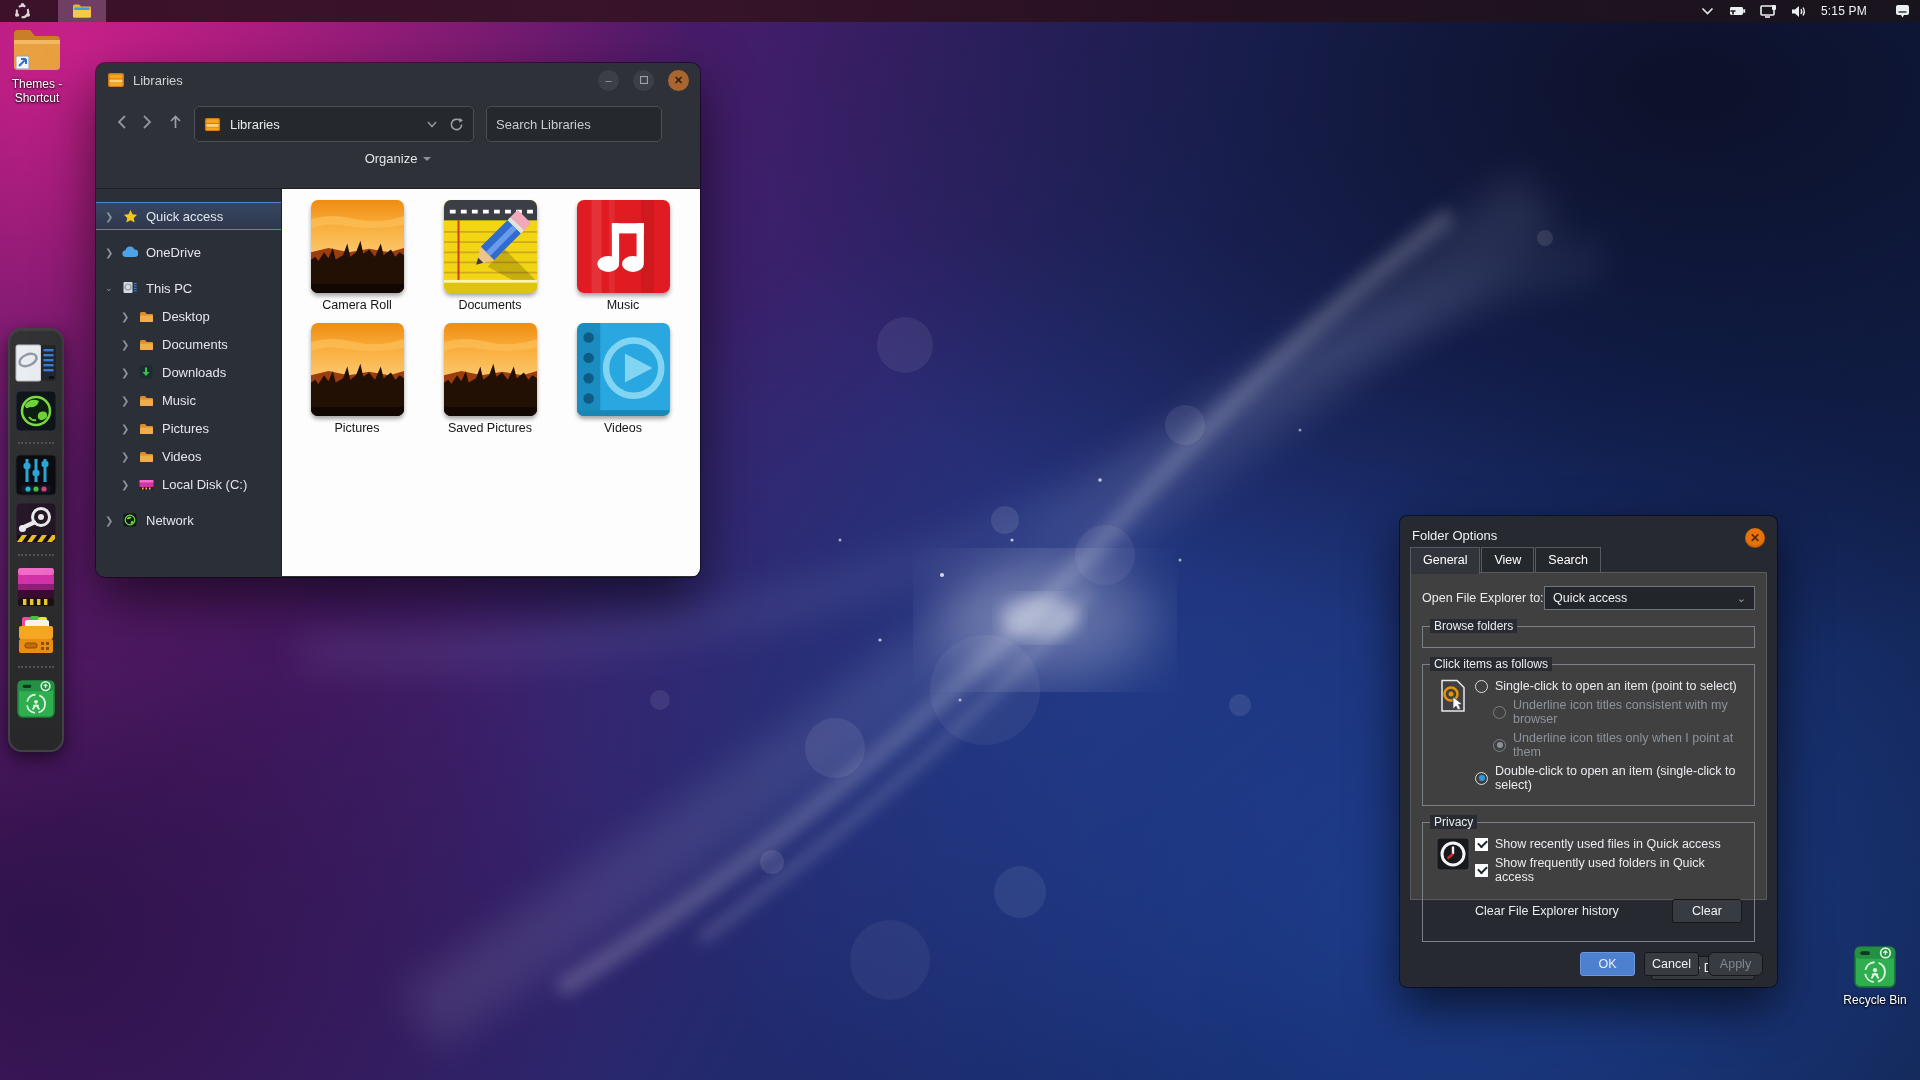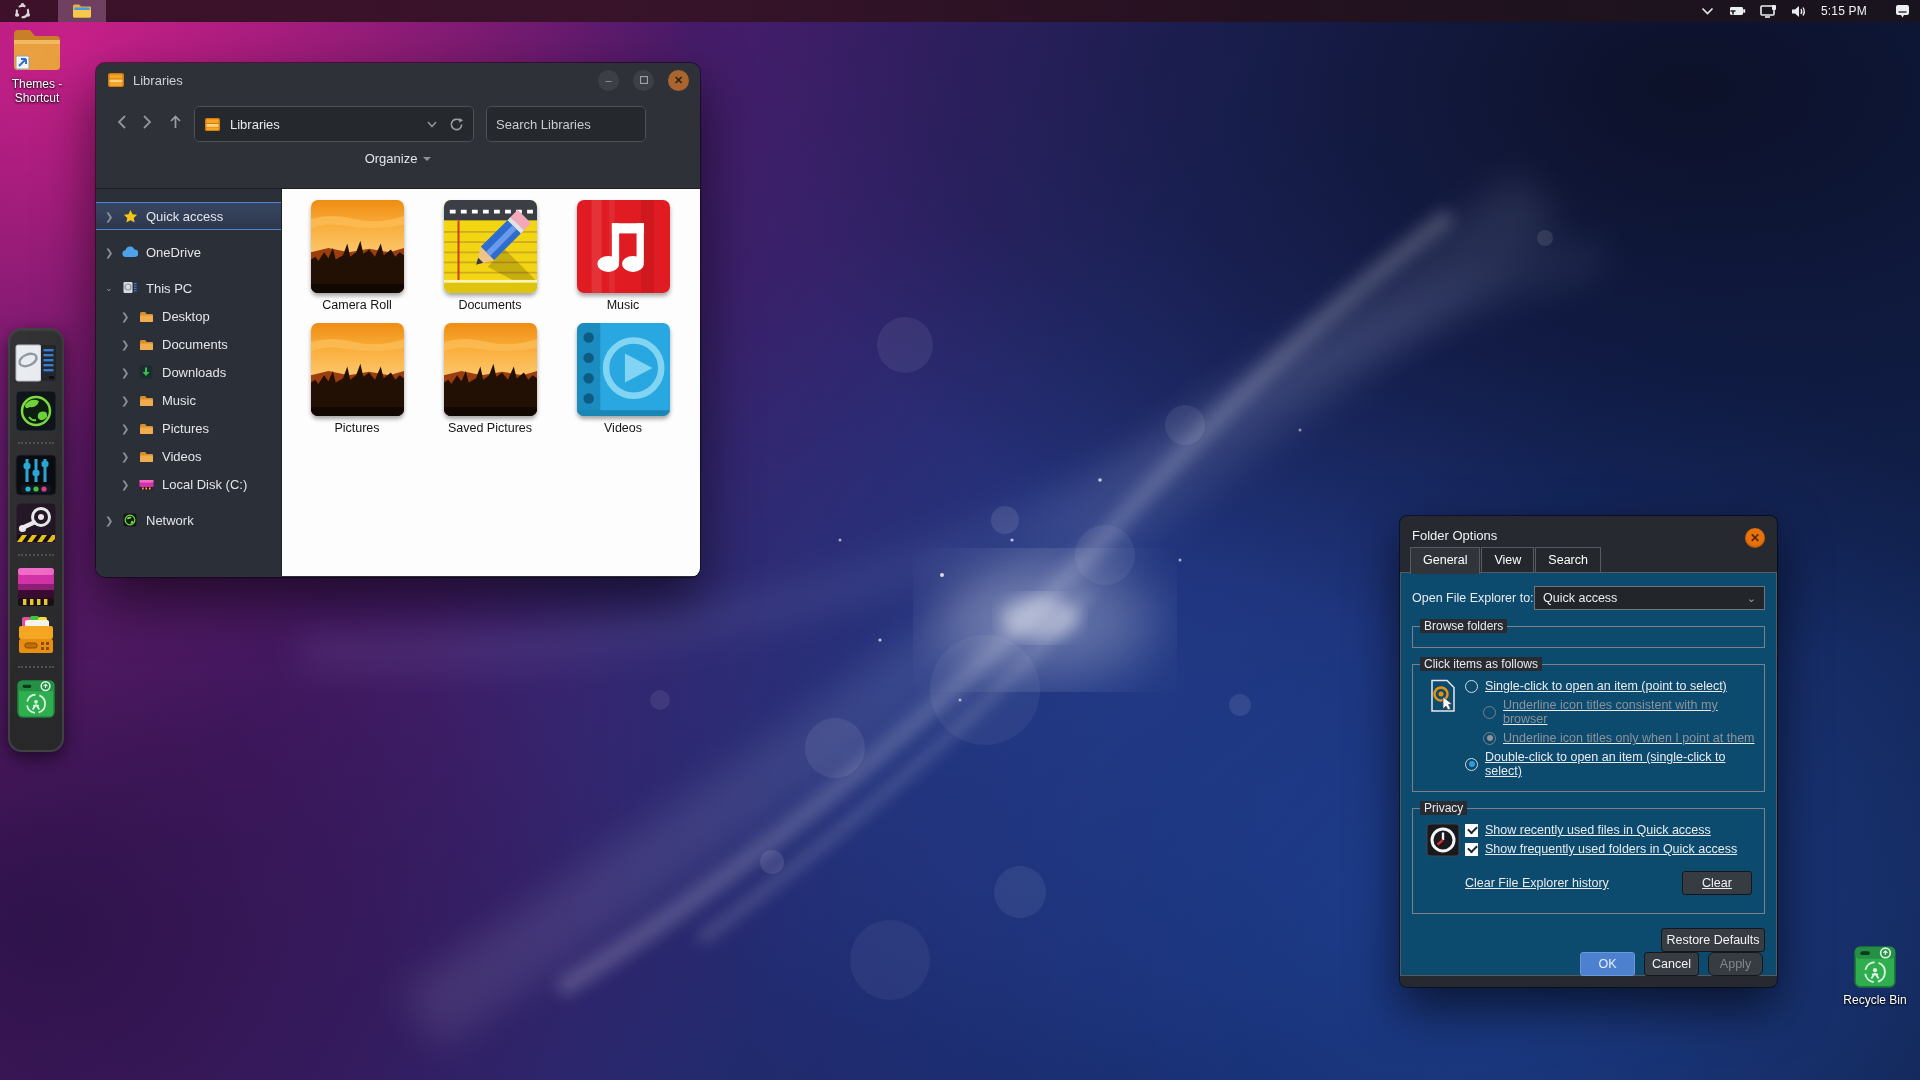--- a/index.html
+++ b/index.html
@@ -54,21 +54,21 @@
   .win-btns { margin-left:auto; display:flex; gap:14px; align-items:center; }
   .wbtn { width:21px; height:21px; border-radius:50%; background:#3c4046; color:#9ba1a9;
     display:flex; align-items:center; justify-content:center; font-size:11px; line-height:1; }
   .wbtn.close { background:#a8652f; color:#33200e; font-weight:bold; }
   .navbar { height:54px; display:flex; align-items:center; padding:0 12px; }
   .nav-arrow { width:26px; text-align:center; color:#8f959d; }
   .nav-up { width:30px; text-align:center; color:#9aa0a8; font-size:16px; }
   .addressbar { width:280px; height:36px; margin-left:4px; background:#25282d; border:1px solid #4c4f55;
     border-radius:5px; display:flex; align-items:center; padding:0 9px; color:#e7e9ec; font-size:13px; }
   .addr-text { margin-left:9px; flex:1; }
-  .searchbox { width:160px; height:36px; margin-left:12px; background:#25282d; border:1px solid #4c4f55;
+  .searchbox { width:176px; height:36px; margin-left:12px; background:#25282d; border:1px solid #4c4f55;
     border-radius:5px; display:flex; align-items:center; padding:0 9px; }
   .searchbox input { flex:1; background:transparent; border:none; outline:none; color:#d4d8dd; font-size:13px;
     font-family:"Liberation Sans",sans-serif; }
   .searchbox input::placeholder { color:#c9cdd3; opacity:1; }
   .commandbar { height:38px; display:flex; align-items:center; padding:0 16px; gap:30px;
     border-bottom:1px solid #1e2025; color:#e2e5e9; font-size:13px;flex-direction:column; }
   .cmd-item { display:flex; align-items:center; gap:6px; }
   .caret-down { width:0; height:0; border-left:4px solid transparent; border-right:4px solid transparent;
     border-top:4px solid #8b9199; }
   .cmd-right { margin-left:auto; display:flex; align-items:center; gap:15px; }
@@ -95,28 +95,28 @@
     background:#26292f; border-radius:7px; box-shadow:0 20px 50px rgba(0,0,0,.65), 0 0 0 1px rgba(0,0,0,.5);
     color:#e9ebee; font-size:12.5px; }
   .dlg-title { height:31px; display:flex; padding:12px 12px; font-size:13px; color:#f0f2f4; }
   .dlg-close { margin-left:auto; width:20px; height:20px; border-radius:50%; background:#e8720c;
     color:#53290a; display:flex; align-items:center; justify-content:center; font-weight:bold; font-size:12px;
     box-shadow:inset 0 -1px 2px rgba(0,0,0,.3); }
   .tabs { display:flex; padding:0 10px; position:relative; z-index:2; }
   .tab { padding:5px 12px 5px; background:#24272c; border:1px solid #565b62; border-bottom:none;
     color:#ffffff; font-size:12.5px; margin-right:1px; }
   .tab.active { background:#31343b; color:#fff; padding-bottom:7px; margin-bottom:-2px; }
-  .dlg-content { margin:0 0; border:1px solid #565b62; background:#0c4a6e; height:404px;
+  .dlg-content { margin:0 10px; border:1px solid #565b62; background:#404040; height:328px;
     padding:13px 11px 0 11px; position:relative; }
   .open-row { display:flex; align-items:center; }
   .open-row .ol { width:122px; }
   .dd { flex:1; height:24px; background:#22252a; border:1px solid #70747b; display:flex; align-items:center;
     padding:0 8px; color:#eceef1; }
   .dd .dd-chev { margin-left:auto; color:#9aa0a7; font-size:11px; }
-  .group { border:1px solid #7d8187; margin-top:16px; padding:12px 8px 8px 8px; position:relative;text-decoration:underline; }
+  .group { border:1px solid #7d8187; margin-top:16px; padding:12px 8px 8px 8px; position:relative; }
   .group-legend { position:absolute; top:-8px; left:7px; background:#282b31; padding:0 4px; font-size:12px; color:#e9ebee; }
   .group-row { display:flex; }
   .g-ic { width:44px; flex:0 0 44px; display:flex; justify-content:center; padding-top:2px; }
   .g-opts { flex:1; }
   .opt { display:flex; align-items:center; gap:7px; margin:2px 0 5px 0; }
   .opt.sub { margin-left:18px; }
   .opt.dis { color:#8d939b; }
   .radio { width:13px; height:13px; flex:0 0 13px; border-radius:50%; border:1px solid #d8dbdf; position:relative; }
   .radio.sel::after { content:""; position:absolute; inset:2.5px; border-radius:50%; background:#2f9ae0; }
   .radio.dis { border-color:#7c8188; }

